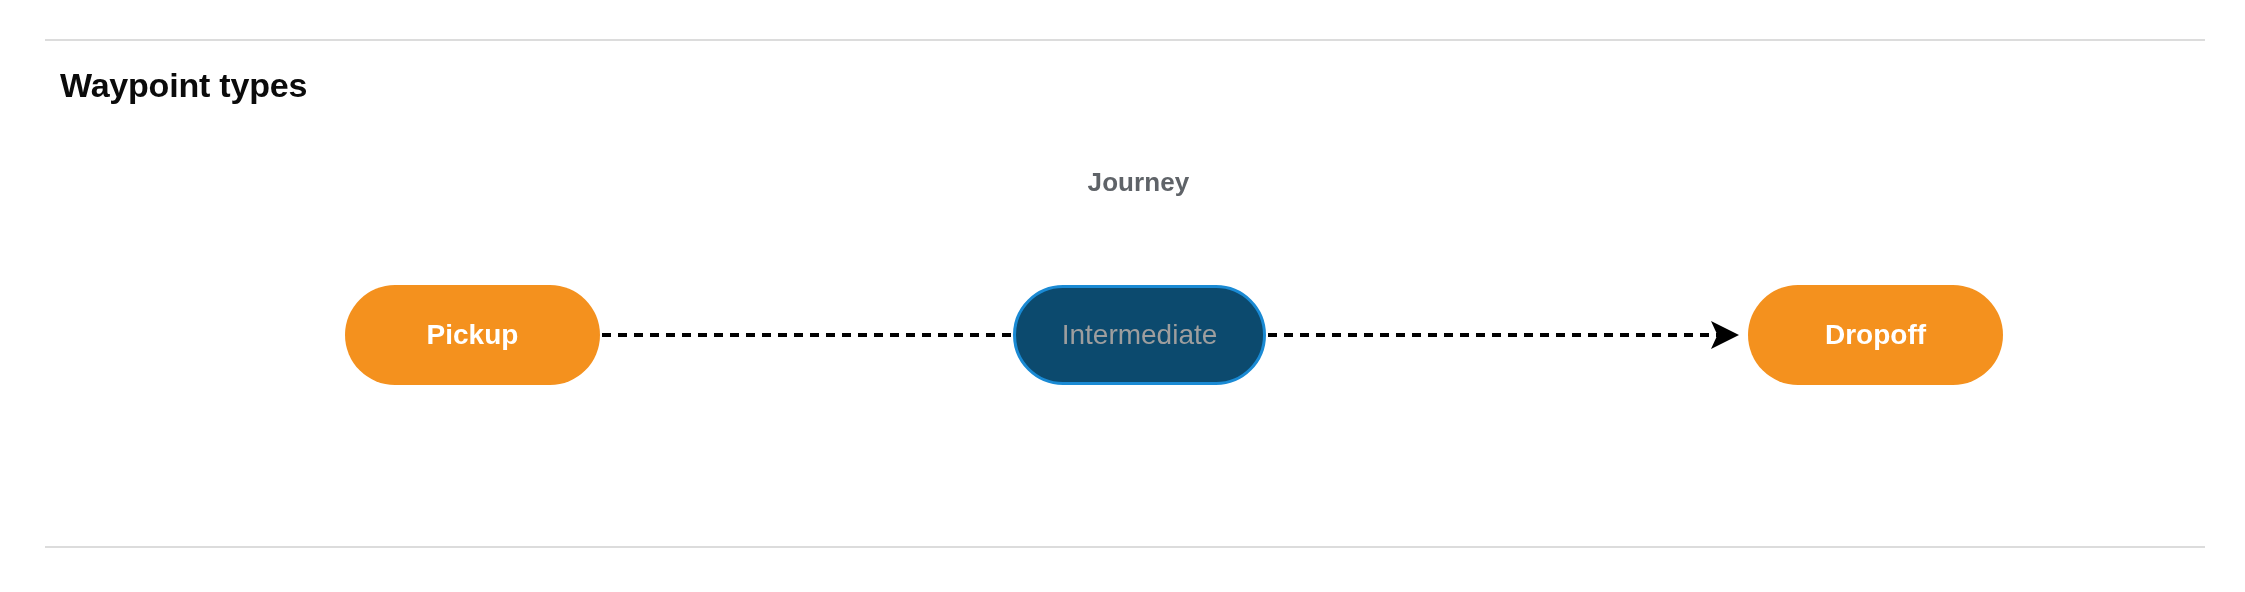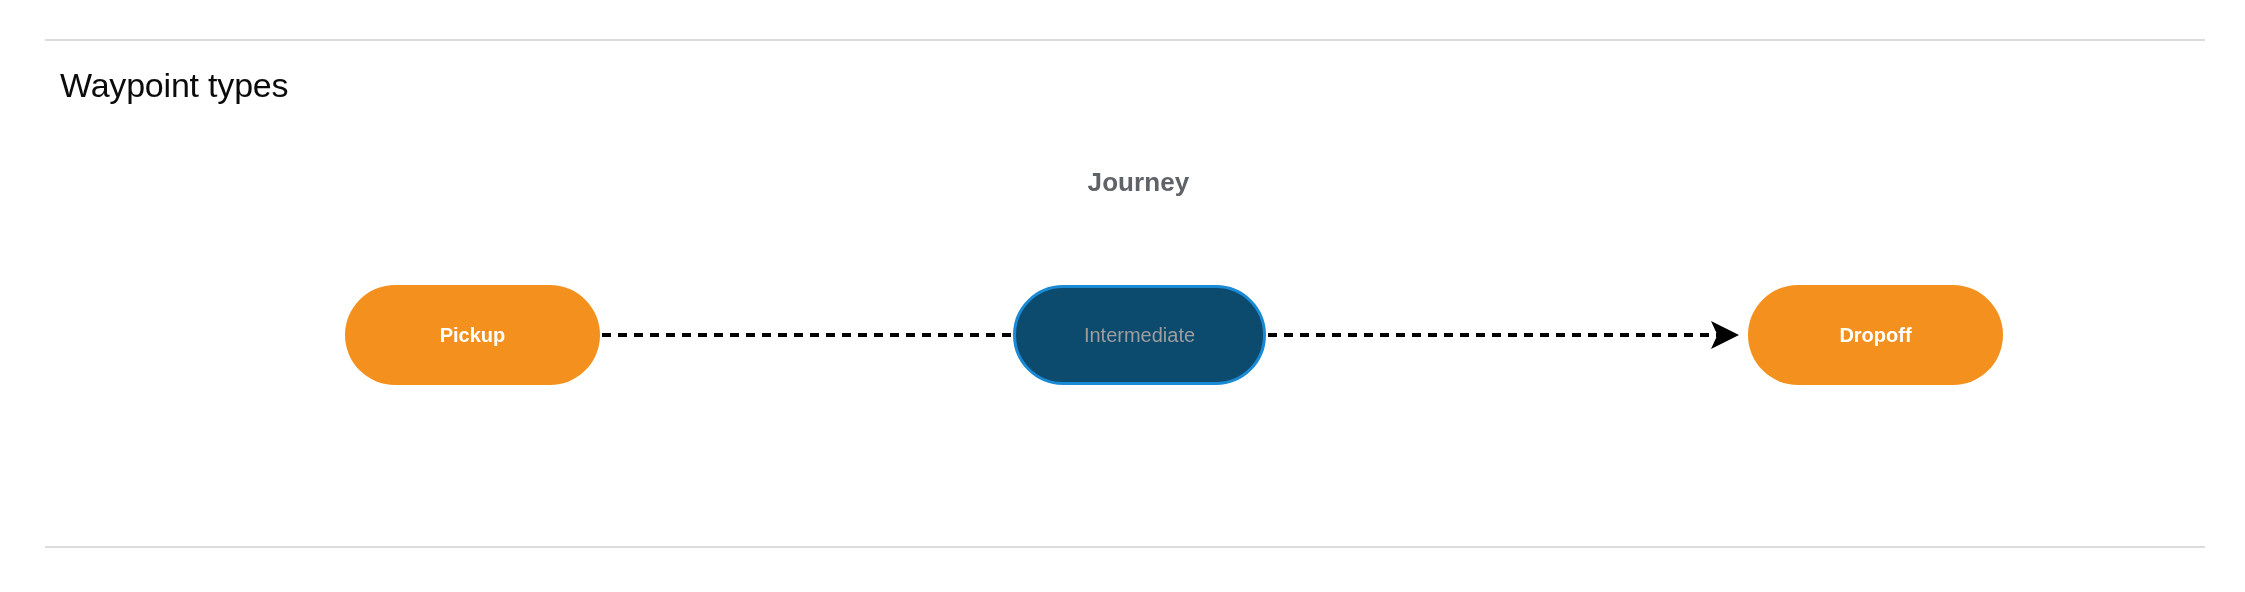--- a/index.html
+++ b/index.html
@@ -31,21 +31,21 @@
   }
   .divider.top    { top: 39px; }
   .divider.bottom { top: 546px; }
 
   
   .section-title {
     position: absolute;
     left: 60px;
     top: 66px;
     font-size: 34px;
-    font-weight: normal;
+    font-weight: bold;
     color: #0b0b0b;
     letter-spacing: -0.2px;
     white-space: nowrap;
   }
 
   
   .diagram {
     position: absolute;
     left: 0;
     top: 0;
@@ -70,21 +70,21 @@
   
   .node {
     position: absolute;
     top: 285px;
     height: 100px;
     box-sizing: border-box;
     border-radius: 50px;
     display: flex;
     align-items: center;
     justify-content: center;
-    font-size: 20px;
+    font-size: 28px;
     white-space: nowrap;
     user-select: none;
   }
 
   .node.pickup {
     left: 345px;
     width: 255px;
     background: #f4911e;
     color: #ffffff;
     font-weight: bold;

